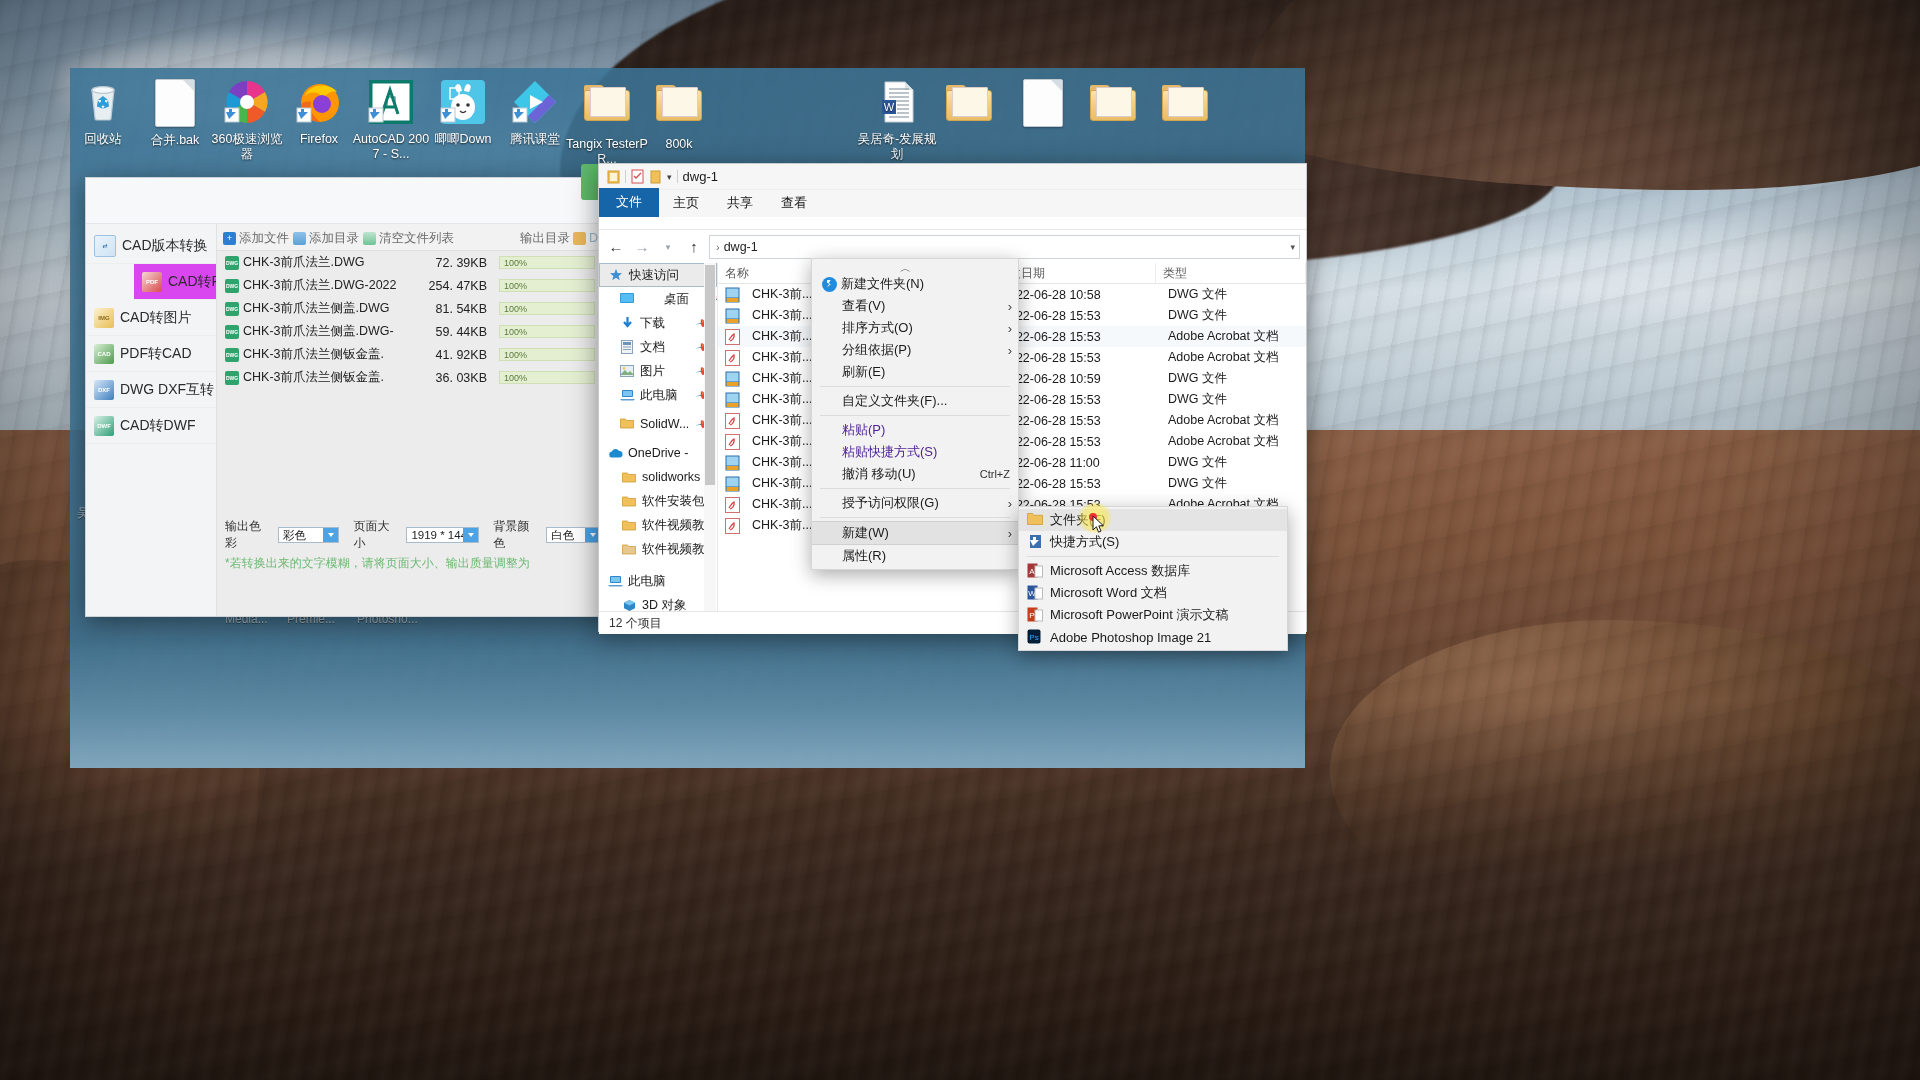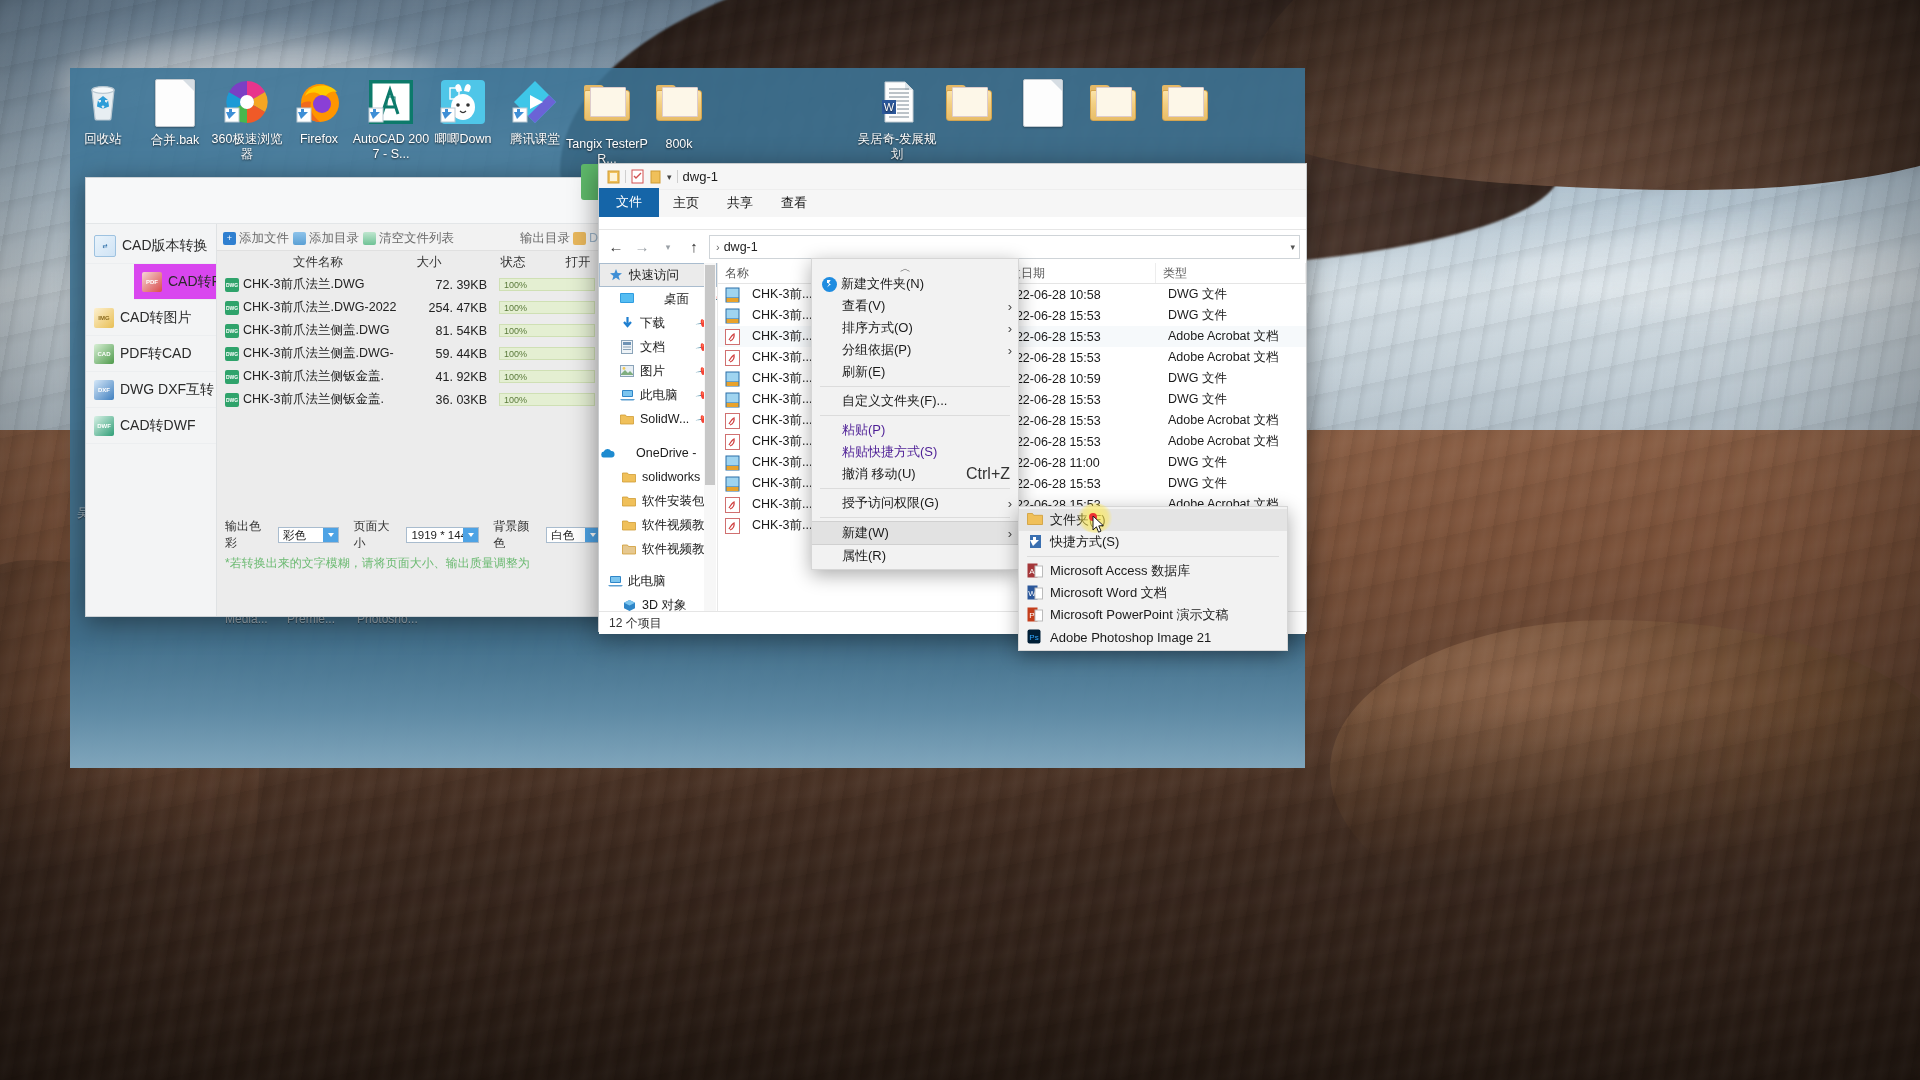--- a/index.html
+++ b/index.html
@@ -145,21 +145,21 @@
   
   #ctxMenu{position:absolute;left:811px;top:258px;width:206px;background:#f2f2f2;
     border:1px solid #d6d6d6;box-shadow:0 5px 18px rgba(0,0,0,.33);padding:2px 0;}
   .ctxItem{height:22px;display:flex;align-items:center;font-size:13px;color:#1a1a1a;padding:0 6px 0 10px;
     position:relative;cursor:default;}
   .ctxItem .txt{margin-left:20px;}
   .ctxItem.hasIcon .txt{margin-left:4px;}
   .ctxItem.dis{color:#4c1d95;}
   .ctxItem.hl{background:#e2e2e2;border-top:1px solid #d0d0d0;border-bottom:1px solid #d0d0d0;}
   .ctxArw{margin-left:auto;color:#444;font-size:13px;}
-  .ctxAcc{margin-left:auto;font-size:16px;color:#333;padding-right:2px;}
+  .ctxAcc{margin-left:auto;font-size:11px;color:#333;padding-right:2px;}
   .ctxSep{height:1px;background:#dcdcdc;margin:3px 8px;}
   .newFolderIco{width:15px;height:15px;border-radius:50%;background:#1f8ce0;position:relative;flex:0 0 15px;}
   .newFolderIco:after{content:"";position:absolute;left:5px;top:3px;width:4px;height:8px;background:#fff;
     clip-path:polygon(0 0,100% 0,30% 55%,100% 55%,0 100%,70% 45%,0 45%);}
   #ctxTopArw{position:absolute;left:88px;top:2px;font-size:11px;color:#555;}
 
   
   #subMenu{position:absolute;left:1018px;top:506px;width:268px;background:#f2f2f2;
     border:1px solid #d6d6d6;box-shadow:0 5px 18px rgba(0,0,0,.33);padding:2px 0;}
   .subItem{height:22px;display:flex;align-items:center;font-size:13px;color:#1a1a1a;padding:0 8px;gap:7px;cursor:default;}
@@ -411,27 +411,20 @@
           <span class="tbIco" style="background:linear-gradient(#bfe6cf,#6fc295);"></span>
           <span>清空文件列表</span>
         </span>
         <span style="margin-left:auto;display:flex;align-items:center;gap:3px;">
           <span>输出目录</span>
           <span class="tbIco" style="background:#e8b75c;"></span>
           <span style="color:#9bb4c8;">D:\</span>
         </span>
       </div>
 
-      <div id="cadHead">
-        <div style="flex:0 0 26px;"></div>
-        <div style="flex:0 0 150px;">文件名称</div>
-        <div style="flex:0 0 72px;">大小</div>
-        <div style="flex:0 0 96px;">状态</div>
-        <div style="flex:0 0 34px;">打开</div>
-      </div>
 
       <div>
         <div class="cRow">
           <span class="dwgIco">DWG</span>
           <div class="cName">CHK-3前爪法兰.DWG</div>
           <div class="cSize">72. 39KB</div>
           <div class="cStat">
               <div class="bar">100%</div>
             </div>
           <div class="cOpen">
@@ -625,31 +618,31 @@
         <span class="tIco">
           <svg width="15" height="12" viewBox="0 0 15 12">
               <rect x="2" y="1" width="11" height="7" rx="1" fill="#2f86c8"></rect>
               <rect x="3" y="2" width="9" height="5" fill="#7cc5ef"></rect>
               <path d="M0 10 h15 l-1.5 1.5 H1.5Z" fill="#5b9ed0"></path>
             </svg>
         </span>
         <span>此电脑</span>
         <span class="pin">📌</span>
       </div>
-      <div class="treeRow" style="padding-left:20px;">
+      <div class="treeRow" style="padding-left:20px;align-items:flex-end;">
         <span class="tIco">
           <svg width="14" height="12" viewBox="0 0 14 12">
               <path d="M0.5 2 h5 l1 1.5 h7 v7.5 h-13Z" fill="#f0c05a" stroke="#cf9c35" stroke-width=".8"></path>
             </svg>
         </span>
         <span>SolidW...</span>
         <span class="pin">📌</span>
       </div>
       <div style="height:10px;"></div>
-      <div class="treeRow" style="padding-left:0;gap:16px;">
+      <div class="treeRow" style="padding-left:8px;">
         <span class="tIco">
           <svg width="15" height="11" viewBox="0 0 15 11">
               <path d="M3.5 9.5 a3 3 0 0 1 0.3-5.9 a4 4 0 0 1 7.3-0.6 a2.8 2.8 0 0 1 0.4 6.5Z" fill="#1e8bd0"></path>
             </svg>
         </span>
         <span>OneDrive -</span>
       </div>
       <div class="treeRow" style="padding-left:22px;">
         <span class="tIco">
           <svg width="14" height="12" viewBox="0 0 14 12">

